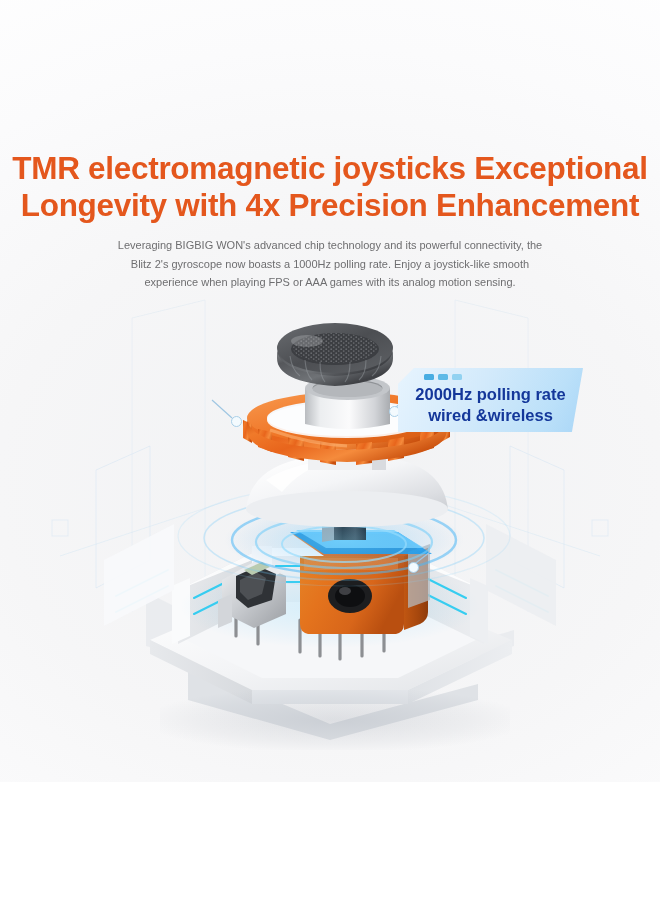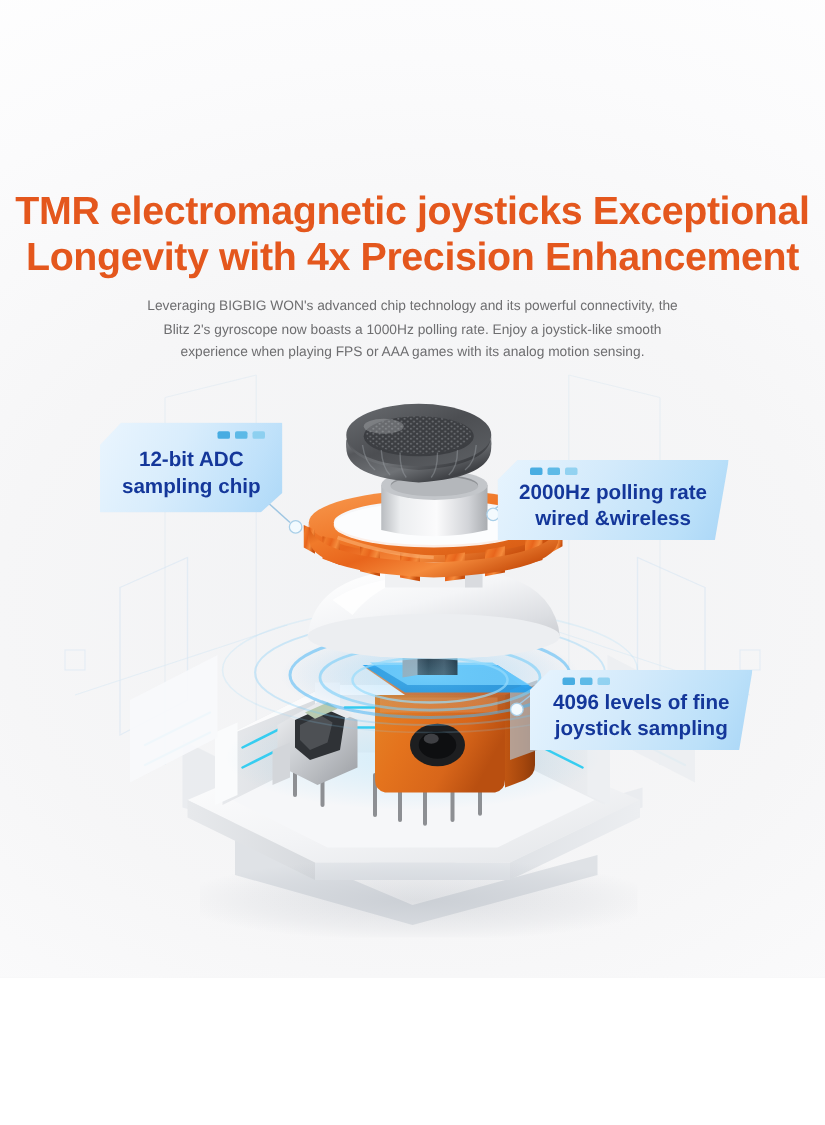--- a/index.html
+++ b/index.html
@@ -454,38 +454,24 @@
       <g stroke="#9fc6e2" stroke-width="1.2" fill="none">
         <path d="M212 400 L232 418"></path>
         <path d="M408 398 L392 410"></path>
         <path d="M430 552 L412 566"></path>
       </g>
     </svg>
     <div class="dot" style="left:231px; top:416px;"></div>
     <div class="dot" style="left:389px; top:406px;"></div>
     <div class="dot" style="left:408px; top:562px;"></div>
 
-    <div class="callout c1">
-      <div class="dashes"><i></i><i></i><i></i></div>
-      <div class="body">
-        <span class="txt">12-bit ADC
-sampling chip</span>
-      </div>
-    </div>
 
     <div class="callout c2">
       <div class="dashes"><i></i><i></i><i></i></div>
       <div class="body">
         <span class="txt">2000Hz polling rate
 wired &amp;wireless</span>
       </div>
     </div>
 
-    <div class="callout c3">
-      <div class="dashes"><i></i><i></i><i></i></div>
-      <div class="body">
-        <span class="txt">4096 levels of fine
-joystick sampling</span>
-      </div>
-    </div>
 
   </div>
 </div>
 
 </body></html>

